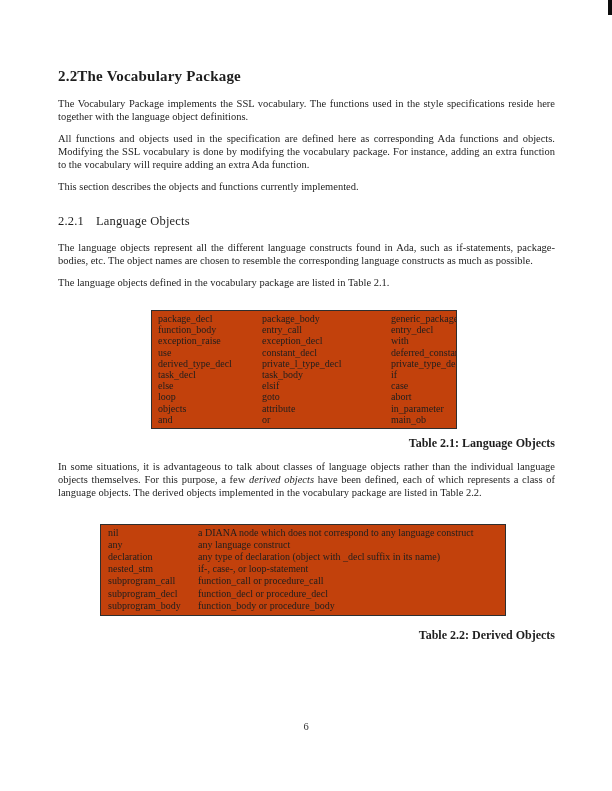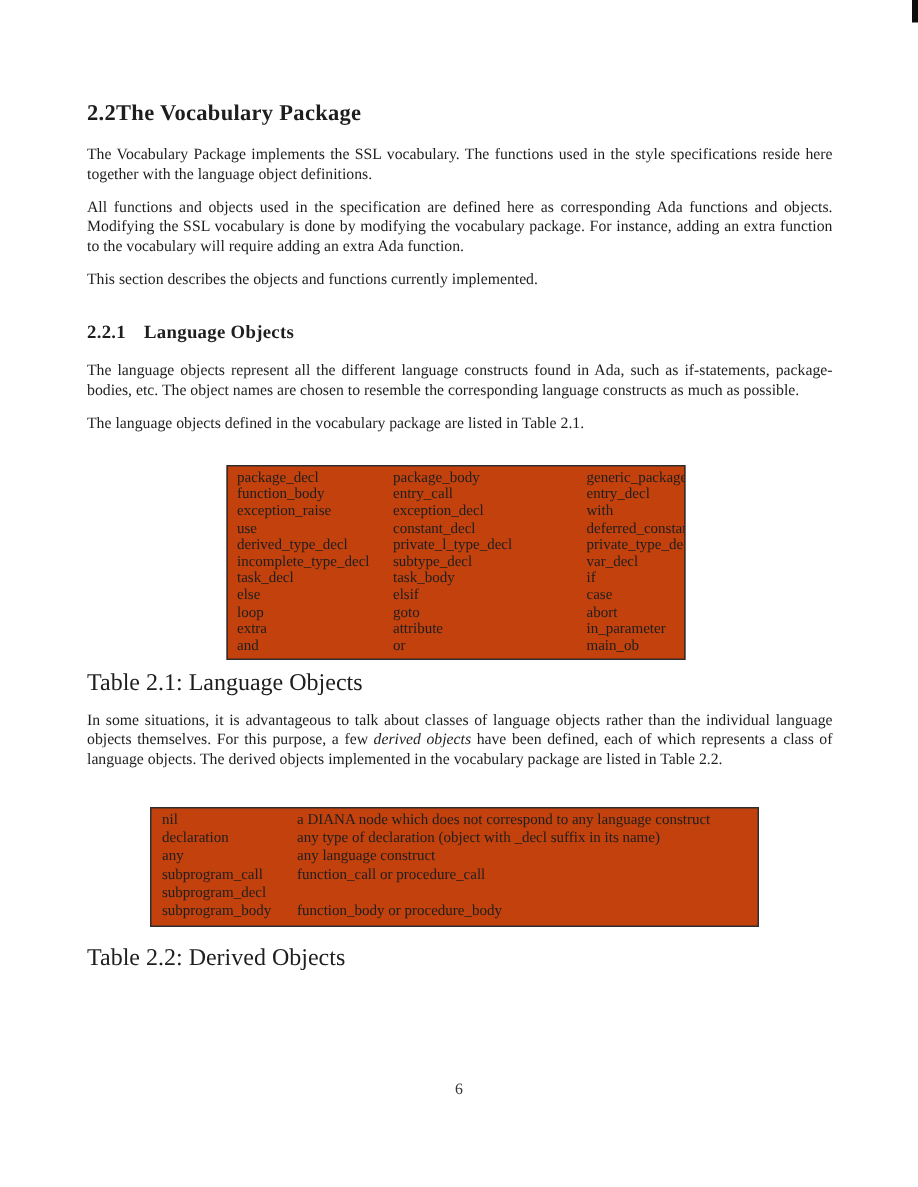--- a/index.html
+++ b/index.html
@@ -33,21 +33,21 @@
   .sec-heading {
     margin-top: 68px;
     font-size: 15px;
     font-weight: bold;
     letter-spacing: 0.2px;
   }
   .sec-heading .sec-num { }
   .subsec-heading {
     margin-top: 21px;
     font-size: 12.5px;
-    font-weight: bold;
+    font-weight: normal;
     letter-spacing: 0.2px;
   }
   .subsec-heading .sec-num { margin-right: 12px; }
   p.body-par {
     margin: 0;
     margin-top: 9px;
     font-size: 10.5px;
     line-height: 13px;
     text-align: justify;
   }
@@ -81,22 +81,23 @@
     margin-top: 25px;
     width: 406px;
     padding: 2px 0 3px 0;
   }
   .table2 .trow { line-height: 12.1px; }
   .table2 .tcell:nth-child(1) { width: 90px; padding-left: 7px; }
   .table2 .tcell:nth-child(2) { flex: 1; }
 
   .tcaption {
     margin-top: 7px;
-    text-align: left;
-    font-size: 16px;
+    text-align: right;
+    font-size: 12px;
+    font-weight: bold;
   }
   .tcaption2 { margin-top: 12px; }
   .par-after-table { margin-top: 27px; }
 
   .page-number {
     position: absolute;
     top: 721px;
     left: 0;
     width: 612px;
     text-align: center;
@@ -148,73 +149,73 @@
           <span class="tcell">use</span>
           <span class="tcell">constant_decl</span>
           <span class="tcell">deferred_constant_decl</span>
         </div>
         <div class="trow">
           <span class="tcell">derived_type_decl</span>
           <span class="tcell">private_l_type_decl</span>
           <span class="tcell">private_type_decl</span>
         </div>
         <div class="trow">
-          <span class="tcell">incomplete_type_decl</span>
-          <span class="tcell">subtype_decl</span>
-          <span class="tcell">var_decl</span>
-        </div>
-        <div class="trow">
           <span class="tcell">task_decl</span>
           <span class="tcell">task_body</span>
           <span class="tcell">if</span>
         </div>
         <div class="trow">
           <span class="tcell">else</span>
           <span class="tcell">elsif</span>
           <span class="tcell">case</span>
         </div>
         <div class="trow">
           <span class="tcell">loop</span>
           <span class="tcell">goto</span>
           <span class="tcell">abort</span>
         </div>
         <div class="trow">
-          <span class="tcell">extra</span>
+          <span class="tcell">objects</span>
           <span class="tcell">attribute</span>
           <span class="tcell">in_parameter</span>
         </div>
         <div class="trow">
           <span class="tcell">and</span>
           <span class="tcell">or</span>
           <span class="tcell">main_ob</span>
         </div>
       </div>
     <div class="tcaption">Table 2.1: Language Objects</div>
 
     <p class="body-par par-after-table"><span>In some situations, it is advantageous to talk about classes of language objects rather than the individual language objects themselves. For this purpose, a few </span><span class="emph">derived objects</span><span> have been defined, each of which represents a class of language objects. The derived objects implemented in the vocabulary package are listed in Table 2.2.</span></p>
 
     <div class="dtable table2">
         <div class="trow">
           <span class="tcell">nil</span>
           <span class="tcell">a DIANA node which does not correspond to any language construct</span>
         </div>
         <div class="trow">
+          <span class="tcell">any</span>
+          <span class="tcell">any language construct</span>
+        </div>
+        <div class="trow">
           <span class="tcell">declaration</span>
           <span class="tcell">any type of declaration (object with _decl suffix in its name)</span>
         </div>
         <div class="trow">
-          <span class="tcell">any</span>
-          <span class="tcell">any language construct</span>
+          <span class="tcell">nested_stm</span>
+          <span class="tcell">if-, case-, or loop-statement</span>
         </div>
         <div class="trow">
           <span class="tcell">subprogram_call</span>
           <span class="tcell">function_call or procedure_call</span>
         </div>
         <div class="trow">
           <span class="tcell">subprogram_decl</span>
+          <span class="tcell">function_decl or procedure_decl</span>
         </div>
         <div class="trow">
           <span class="tcell">subprogram_body</span>
           <span class="tcell">function_body or procedure_body</span>
         </div>
       </div>
     <div class="tcaption tcaption2">Table 2.2: Derived Objects</div>
 
   </div>
 

